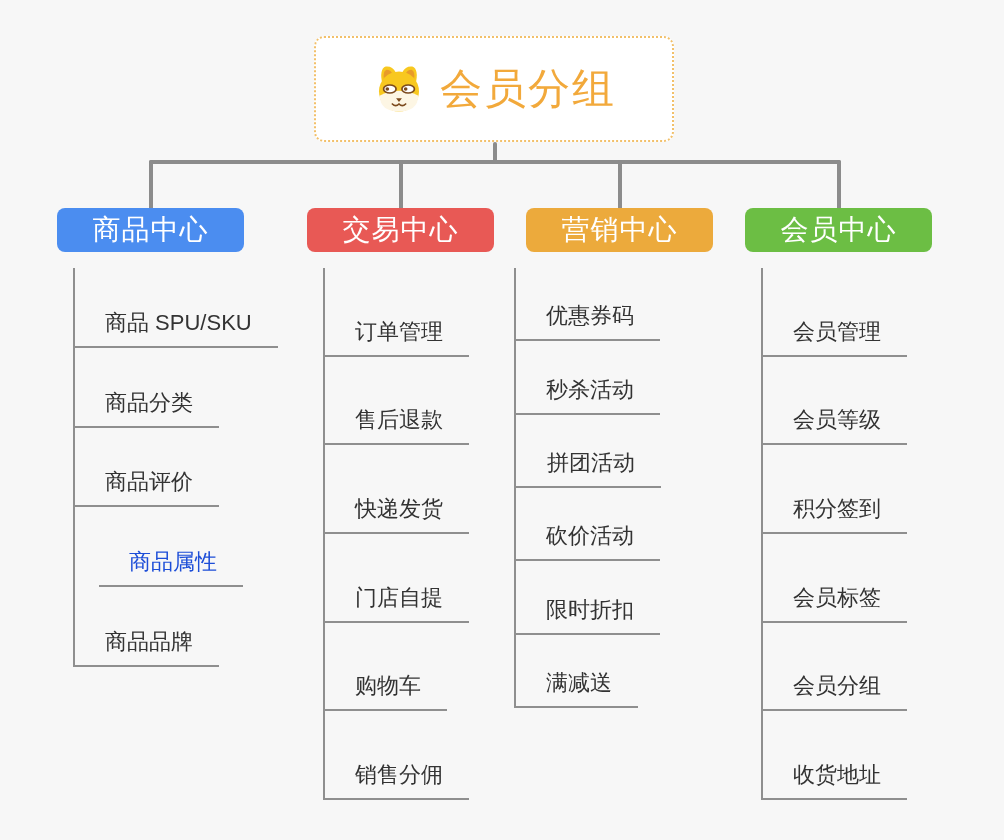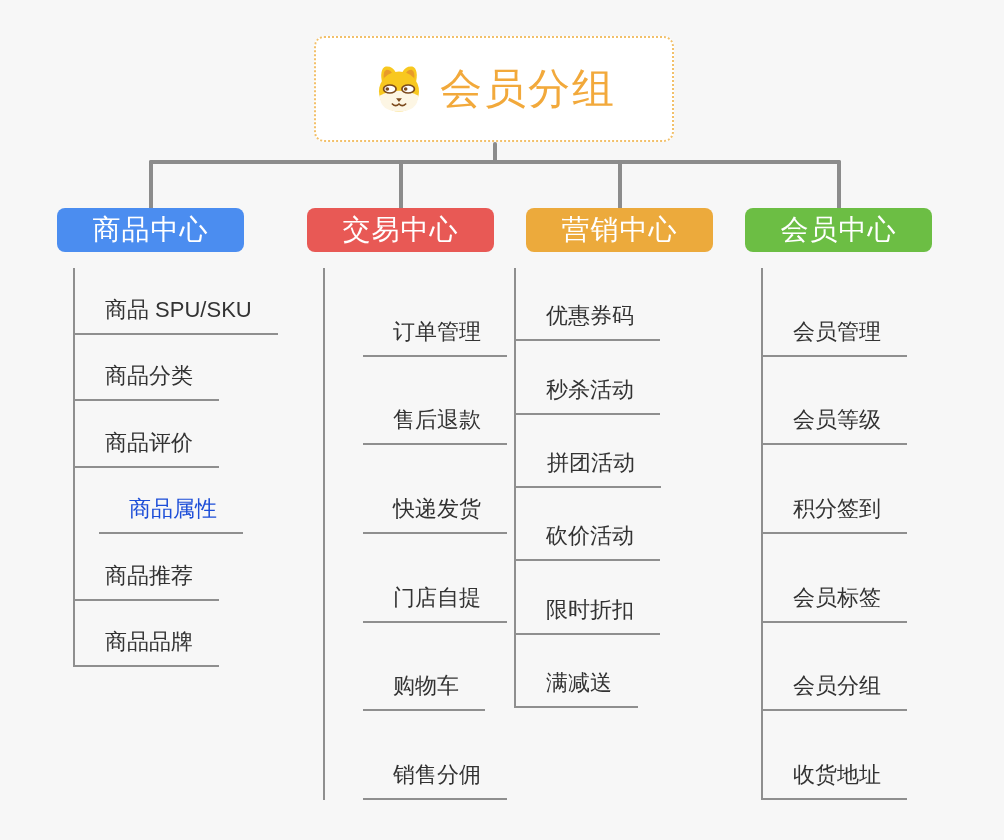--- a/index.html
+++ b/index.html
@@ -75,27 +75,26 @@
     </div>
   <div id="branches">
       <div class="branch-node" style="left: 57px; width: 187px; background: rgb(75, 141, 240);">
         <span>商品中心</span>
       </div>
       <div class="children" style="left: 73px; height: 399px; border-left: 2px solid rgb(143, 143, 143);">
         <div class="leaf" style="border-bottom: 2px solid rgb(143, 143, 143); color: rgb(51, 51, 51);">商品 SPU/SKU</div>
         <div class="leaf" style="border-bottom: 2px solid rgb(143, 143, 143); color: rgb(51, 51, 51);">商品分类</div>
         <div class="leaf" style="border-bottom: 2px solid rgb(143, 143, 143); color: rgb(51, 51, 51);">商品评价</div>
         <div class="leaf" style="border-bottom: 2px solid rgb(143, 143, 143); color: #1d4ed8; margin-left: 24px;">商品属性</div>
-        <div class="leaf" style="border-bottom: 2px solid rgb(143, 143, 143); color: rgb(51, 51, 51);">商品推荐</div>
         <div class="leaf" style="border-bottom: 2px solid rgb(143, 143, 143); color: rgb(51, 51, 51);">商品品牌</div>
       </div>
       <div class="branch-node" style="left: 307px; width: 187px; background: rgb(232, 89, 85);">
         <span>交易中心</span>
       </div>
-      <div class="children" style="left: 323px; height: 532px; border-left: 2px solid rgb(143, 143, 143); padding-left: 38px;">
+      <div class="children" style="left: 323px; height: 532px; border-left: 2px solid rgb(143, 143, 143);">
         <div class="leaf" style="border-bottom: 2px solid rgb(143, 143, 143); color: rgb(51, 51, 51);">订单管理</div>
         <div class="leaf" style="border-bottom: 2px solid rgb(143, 143, 143); color: rgb(51, 51, 51);">售后退款</div>
         <div class="leaf" style="border-bottom: 2px solid rgb(143, 143, 143); color: rgb(51, 51, 51);">快递发货</div>
         <div class="leaf" style="border-bottom: 2px solid rgb(143, 143, 143); color: rgb(51, 51, 51);">门店自提</div>
         <div class="leaf" style="border-bottom: 2px solid rgb(143, 143, 143); color: rgb(51, 51, 51);">购物车</div>
         <div class="leaf" style="border-bottom: 2px solid rgb(143, 143, 143); color: rgb(51, 51, 51);">销售分佣</div>
       </div>
       <div class="branch-node" style="left: 526px; width: 187px; background: rgb(236, 170, 60);">
         <span>营销中心</span>
       </div>

